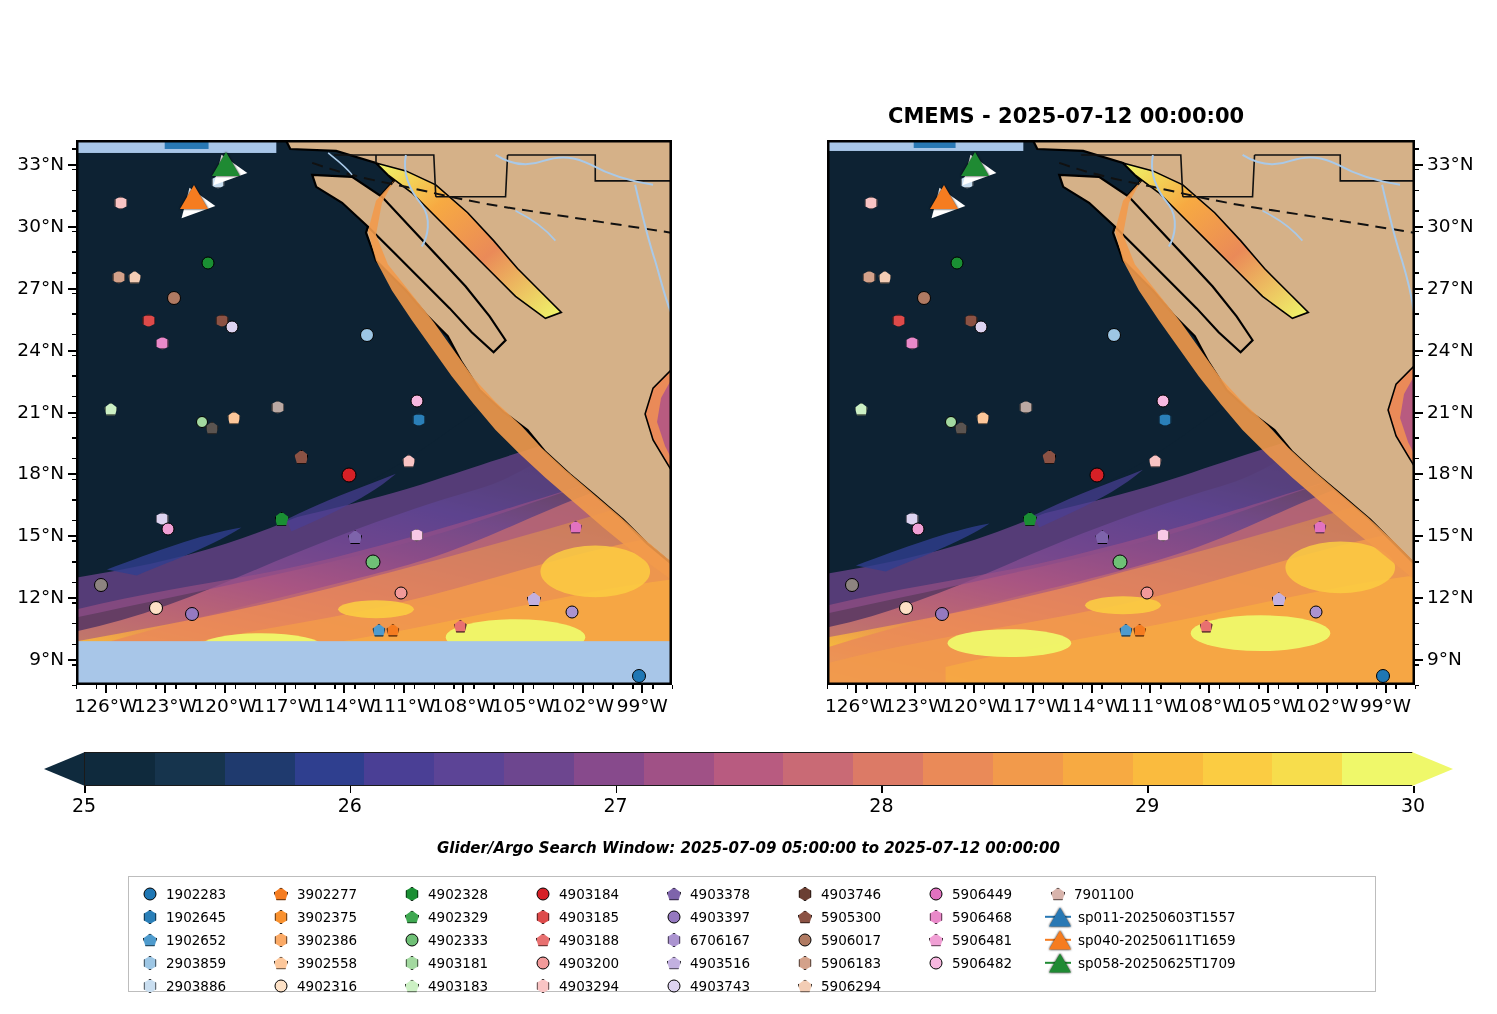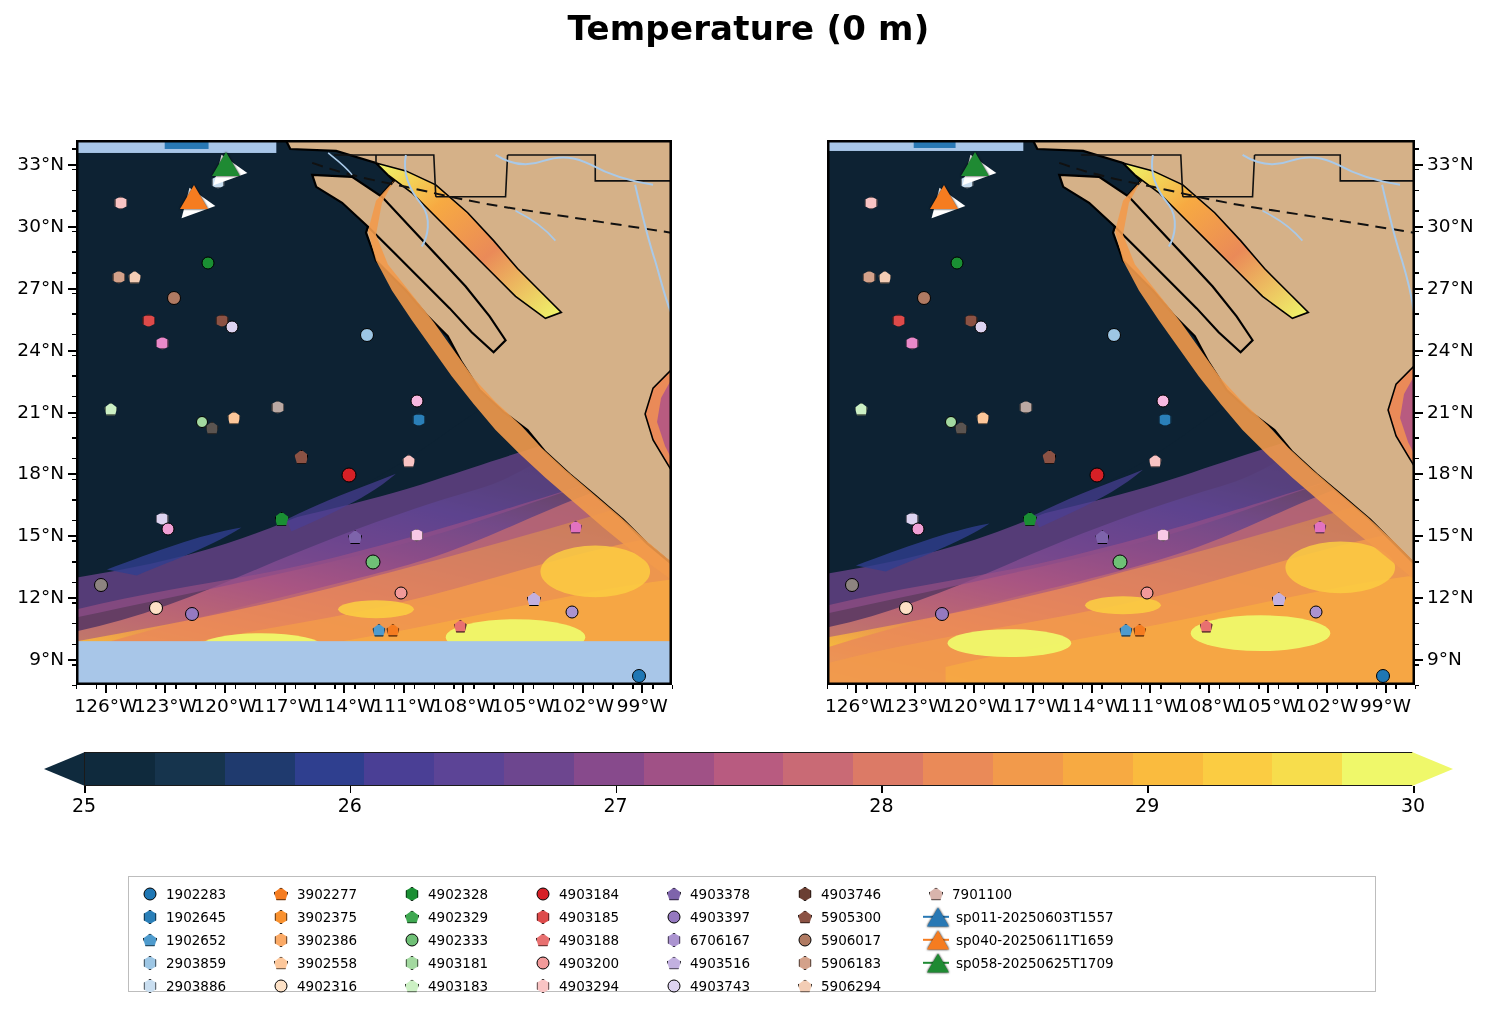--- a/index.html
+++ b/index.html
@@ -76,22 +76,22 @@
   .pm-hex{border:1.4px solid #000;box-sizing:border-box;
           clip-path:polygon(50% 0%,100% 26%,100% 74%,50% 100%,0% 74%,0% 26%);}
   .pm-pent{border:1.4px solid #000;box-sizing:border-box;
            clip-path:polygon(50% 0%,100% 38%,82% 100%,18% 100%,0% 38%);}
 </style>
 </head>
 <body>
 
 <div class="fig">
 
-  <div id="main-title">Temperature (0 m)</div>
-
+
+  <div class="panel-title" id="title-right" style="left:888px;top:104px;">CMEMS - 2025-07-12 00:00:00</div>
 
   <div class="panel" id="panel-left">
     <svg class="maplayer" viewBox="0 0 596 545" preserveAspectRatio="none">
       <defs>
         <linearGradient id="gSST" x1="0" y1="1" x2="0.45" y2="0">
           <stop offset="0%" stop-color="#eff86a"></stop>
           <stop offset="10%" stop-color="#fabb3e"></stop>
           <stop offset="24%" stop-color="#ea8a58"></stop>
           <stop offset="40%" stop-color="#b85b80"></stop>
           <stop offset="56%" stop-color="#6d468f"></stop>
@@ -562,20 +562,21 @@
       <div class="cbtick-lbl" style="left: 305.8px;">26</div>
       <div class="cbtick" style="left: 571.6px;"></div>
       <div class="cbtick-lbl" style="left: 571.6px;">27</div>
       <div class="cbtick" style="left: 837.4px;"></div>
       <div class="cbtick-lbl" style="left: 837.4px;">28</div>
       <div class="cbtick" style="left: 1103.2px;"></div>
       <div class="cbtick-lbl" style="left: 1103.2px;">29</div>
       <div class="cbtick" style="left: 1369px;"></div>
       <div class="cbtick-lbl" style="left: 1369px;">30</div>
     </div>
+  <div id="search-window">Glider/Argo Search Window: 2025-07-09 05:00:00 to 2025-07-12 00:00:00</div>
 
   <div id="legend">
       <div class="leg-col" style="width: 131px;">
         <div class="leg-item" title="1902283">
           <div class="leg-mk">
             <div class="mk mk-circle" style="background: rgb(31, 119, 180);"></div>
           </div>
           <span class="leg-tx">1902283</span>
         </div>
         <div class="leg-item" title="1902645">
@@ -754,20 +755,46 @@
           <div class="leg-mk">
             <div class="mk mk-hex" style="background: rgb(211, 161, 138);"></div>
           </div>
           <span class="leg-tx">5906183</span>
         </div>
         <div class="leg-item" title="5906294">
           <div class="leg-mk">
             <div class="mk mk-pent" style="background: rgb(243, 205, 181);"></div>
           </div>
           <span class="leg-tx">5906294</span>
+        </div>
+      </div>
+      <div class="leg-col" style="width: 122px;">
+        <div class="leg-item" title="5906449">
+          <div class="leg-mk">
+            <div class="mk mk-circle" style="background: rgb(226, 114, 192);"></div>
+          </div>
+          <span class="leg-tx">5906449</span>
+        </div>
+        <div class="leg-item" title="5906468">
+          <div class="leg-mk">
+            <div class="mk mk-hex" style="background: rgb(233, 137, 201);"></div>
+          </div>
+          <span class="leg-tx">5906468</span>
+        </div>
+        <div class="leg-item" title="5906481">
+          <div class="leg-mk">
+            <div class="mk mk-pent" style="background: rgb(240, 159, 212);"></div>
+          </div>
+          <span class="leg-tx">5906481</span>
+        </div>
+        <div class="leg-item" title="5906482">
+          <div class="leg-mk">
+            <div class="mk mk-circle" style="background: rgb(247, 184, 224);"></div>
+          </div>
+          <span class="leg-tx">5906482</span>
         </div>
       </div>
       <div class="leg-col" style="width: 190px;">
         <div class="leg-item" title="7901100">
           <div class="leg-mk">
             <div class="mk mk-pent" style="background: rgb(216, 180, 172);"></div>
           </div>
           <span class="leg-tx">7901100</span>
         </div>
         <div class="leg-item" title="sp011-20250603T1557">

